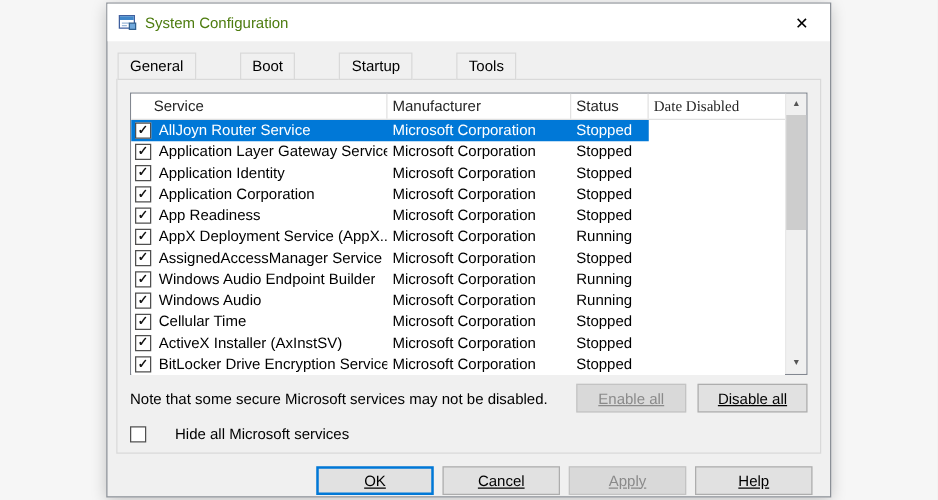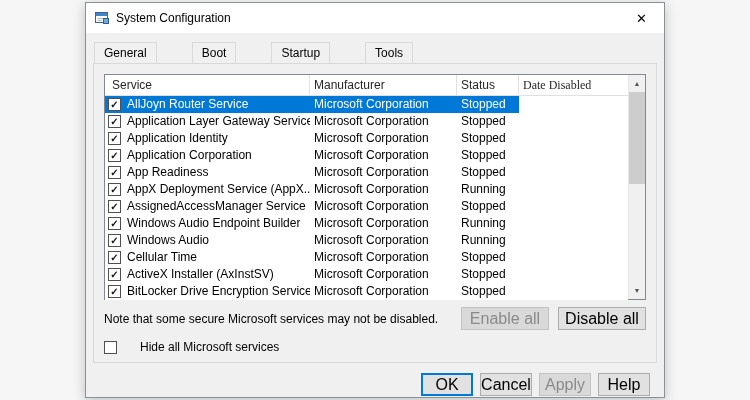--- a/index.html
+++ b/index.html
@@ -11,34 +11,34 @@
     overflow:hidden;
     --sel-bg:#0078d7; --sel-fg:#ffffff; --accent:#0078d7;
   }
   .dialog {
     position:absolute; left:85px; top:2px; width:580px; height:396px;
     background:#f0f0f0; border:1px solid #8b9097;
     box-shadow:0 3px 12px rgba(0,0,0,.22);
   }
   .titlebar { height:30px; background:#fff; display:flex; align-items:center; padding-left:8px; }
   .app-icon { width:16px; height:16px; margin-right:6px; display:flex; }
-  .title { font-size:12px; color:#000000; }
+  .title { font-size:12px; color:#4d7c0f; }
   .close-btn { margin-left:auto; width:45px; height:30px; display:flex; align-items:center; justify-content:center; font-size:13px; color:#000; }
 
   .tab-strip { display:flex; align-items:flex-end; margin:9px 0 0 8px; position:relative; z-index:2;gap:36px; }
   .tab { font-size:12px; padding:3px 9px; background:#f0f0f0; border:1px solid #d9d9d9; margin-right:-1px; color:#000; }
   .tab.active { background:#fff; padding:5px 10px 4px; position:relative; margin-bottom:-1px; border-bottom:1px solid #f6f6f6; z-index:3; }
 
   .tab-frame { margin:-1px 7px 0; border:1px solid #d9d9d9; background:#f0f0f0; padding:10px 10px 8px; position:relative; z-index:1; }
 
   .table { height:226px; border:1px solid #828790; background:#fff; display:flex; }
   .table-main { flex:1; display:flex; flex-direction:column; min-width:0; }
   .thead { display:flex; height:21px; border-bottom:1px solid #e0e0e0; flex-shrink:0; background:#fff; }
   .hcell { font-size:12px; color:#262626; display:flex; align-items:center; border-right:1px solid #e2e2e2; padding-left:4px; white-space:nowrap; overflow:hidden; }
-  .hcell.h0 { width:205px; padding-left:7px; }
+  .hcell.h0 { width:205px; padding-left:18px; }
   .hcell.h1 { width:147px; }
   .hcell.h2 { width:62px; }
   .hcell.h3 { flex:1; border-right:none;font-family:Liberation Serif, serif; }
   .tbody { flex:1; background:#fff; }
 
   .trow { display:flex; height:17px; }
   .row-main { display:flex; width:414px; }
   .trow.selected .row-main { background:var(--sel-bg); color:var(--sel-fg); }
   .cell { font-size:12px; line-height:17px; white-space:nowrap; overflow:hidden; }
   .c-service { width:205px; display:flex; align-items:center; padding-left:3px; }
@@ -52,32 +52,32 @@
 
   .vscroll { width:17px; min-width:17px; background:#f0f0f0; position:relative; border-left:1px solid #e8e8e8; }
   .sbtn { position:absolute; left:0; right:0; height:17px; display:flex; align-items:center; justify-content:center; color:#555; font-size:7px; }
   .sbtn.up { top:0; }
   .sbtn.down { bottom:0; }
   .sthumb { position:absolute; left:0; right:0; top:17px; height:92px; background:#cdcdcd; }
 
   .note-row { display:flex; align-items:center; margin-top:7px; }
   .note-text { font-size:12px; color:#000; flex:1; }
 
-  .btn { height:23px; font-size:16px; color:#000; background:#e1e1e1; border:1px solid #adadad; display:flex; align-items:center; justify-content:center; cursor:default; }
+  .btn { height:23px; font-size:12px; color:#000; background:#e1e1e1; border:1px solid #adadad; display:flex; align-items:center; justify-content:center; cursor:default;text-decoration:underline; }
   .btn-wide { width:88px; }
   .btn-enable { margin-right:9px; }
   .btn.disabled { background:#d9d9d9; border-color:#c3c3c3; color:#8a8a8a; }
   .btn.focused { border:2px solid var(--accent); }
 
   .hide-row { display:flex; align-items:center; margin-top:10px;gap:16px; }
   .hide-row .checkbox { margin-right:7px; }
   .hide-label { font-size:12px; color:#000; }
 
   .footer { display:flex; justify-content:flex-end; gap:7px; margin-top:10px; padding-right:14px; }
-  .btn-footer { width:52px; }
+  .btn-footer { width:94px; }
 </style>
 </head>
 <body>
 
 <div class="dialog">
 
   <div class="titlebar">
     <span class="app-icon">
       <svg width="16" height="16" viewBox="0 0 16 16" aria-hidden="true">
         <rect x="1.5" y="2.5" width="12" height="10" fill="#ffffff" stroke="#3f5f9e"></rect>

